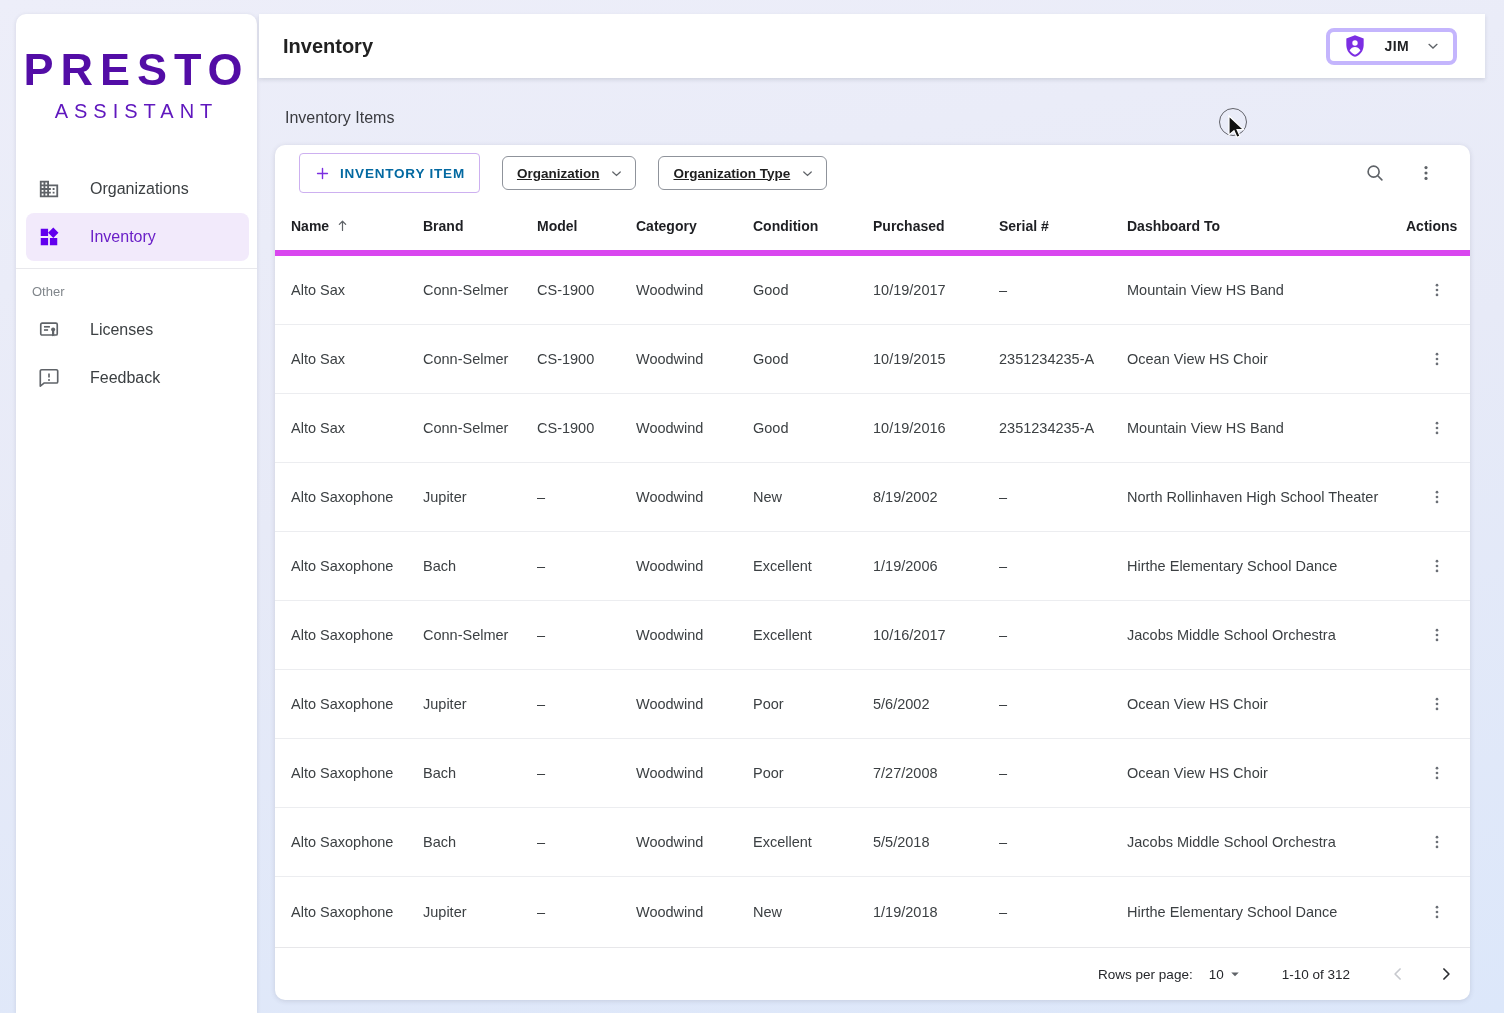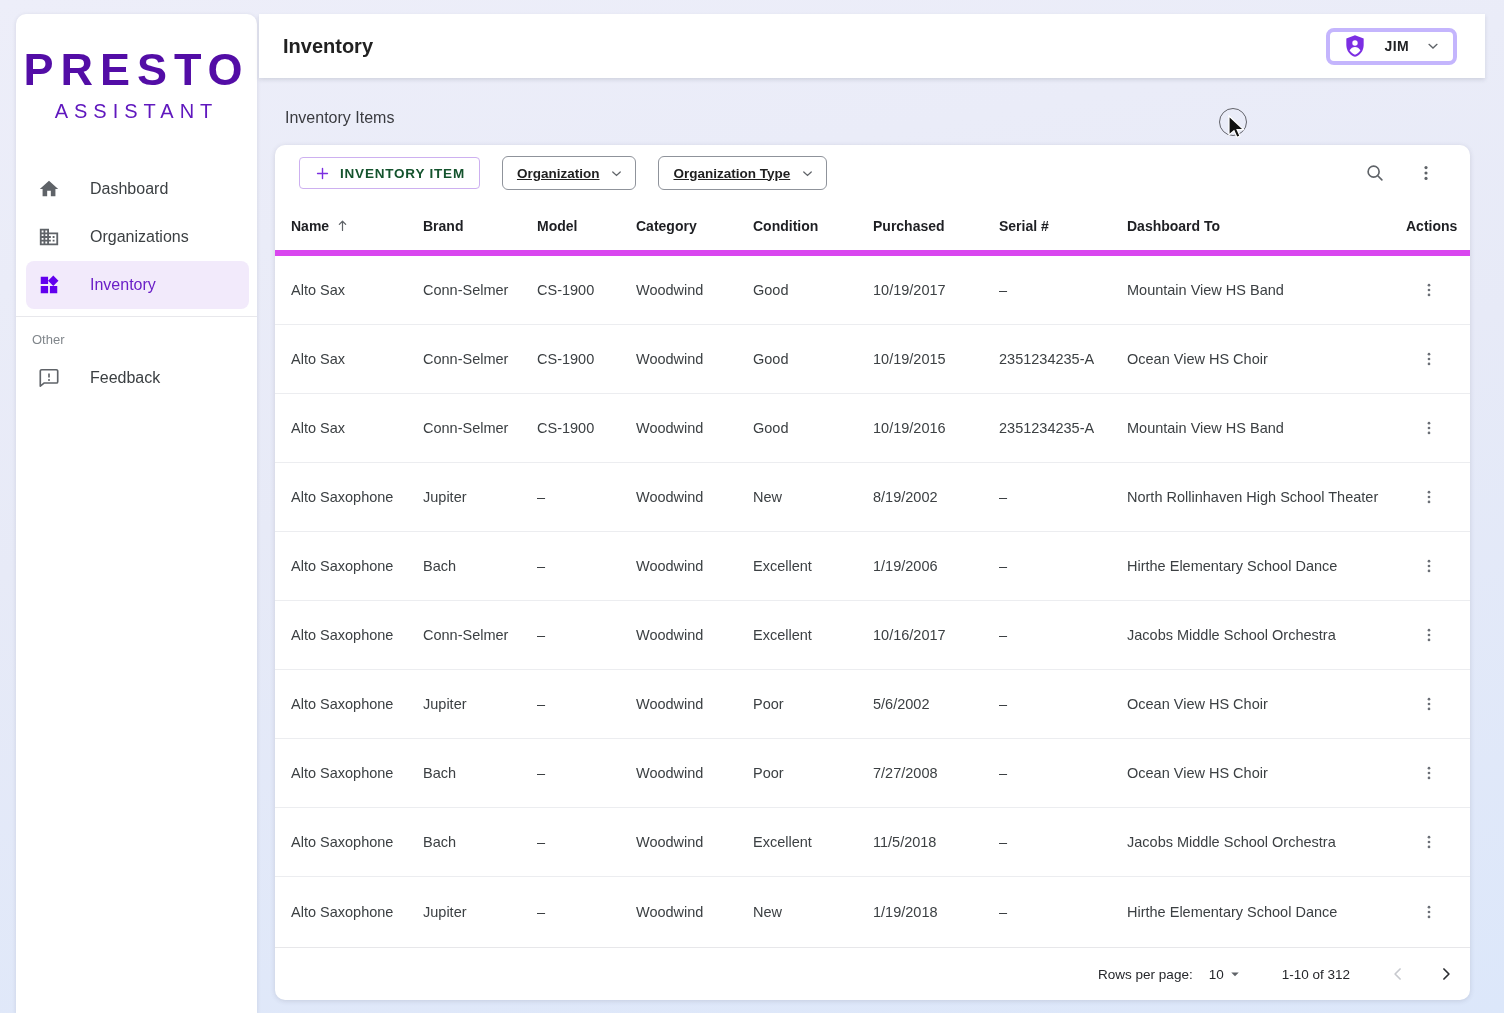--- a/index.html
+++ b/index.html
@@ -52,44 +52,44 @@
   .section-title { position:absolute; left:285px; top:109px; font-size:16px; color:#3A3B40; }
 
   
   .content-card {
     position:absolute; left:275px; top:145px; width:1195px; height:855px;
     background:#fff; border-radius:10px; box-shadow:0 1px 5px rgba(60,64,90,.16);
     display:flex; flex-direction:column;
   }
   .toolbar { height:56px; display:flex; align-items:center; padding:0 30px 0 24px; gap:22px; flex:0 0 auto; }
   .add-btn {
-    display:flex; align-items:center; gap:9px; height:32px; padding:0 14px;
+    display:flex; align-items:center; gap:9px; height:40px; padding:0 14px;
     border:1px solid #CDB0F0; border-radius:4px; background:#fff; cursor:pointer;
-    color:#14532d; font-size:13.5px; font-weight:bold; letter-spacing:.8px;
+    color:#0369a1; font-size:13.5px; font-weight:bold; letter-spacing:.8px;
     font-family:"Liberation Sans", sans-serif;
   }
   .filter-btn {
     display:flex; align-items:center; gap:10px; height:34px; padding:0 11px 0 14px;
     border:1px solid #8F939B; border-radius:6px; background:#fff; cursor:pointer;
     color:#1F1F1F; font-size:13.5px; font-weight:bold;
     font-family:"Liberation Sans", sans-serif;
     text-decoration:underline;
   }
   .toolbar-spacer { flex:1; }
   .icon-btn { background:none; border:none; cursor:pointer; padding:4px; }
 
   
   .thead, .trow {
     display:grid;
     grid-template-columns:132px 114px 99px 117px 120px 126px 128px 279px 1fr;
     align-items:center; padding:0 18px 0 16px;
   }
   .thead { height:55px; font-size:14px; font-weight:bold; color:#1E1F23; border-bottom:6px solid #d946ef; flex:0 0 auto; }
   .th { display:flex; align-items:center; gap:5px; }
-  .th.actions, .td.actions { justify-content:center; text-align:right; }
+  .th.actions, .td.actions { justify-content:flex-end; text-align:right; }
   .trow { height:69px; border-bottom:1px solid #ECEDF0; font-size:14.5px; color:#3C4043; }
   .trow:last-child { border-bottom:none; }
   .td { white-space:nowrap; overflow:hidden; }
   .td.actions { display:flex; }
   .kebab { background:none; border:none; cursor:pointer; padding:6px; }
 
   
   .pagination {
     margin-top:auto; border-top:1px solid #E7E7EA; height:53px; flex:0 0 auto;
     display:flex; align-items:center; justify-content:flex-end;
@@ -111,28 +111,20 @@
 </head>
 <body>
 
 <aside class="sidebar">
   <div class="logo">
     <div class="logo-line1">PRESTO</div>
     <div class="logo-line2">ASSISTANT</div>
   </div>
 
   <nav class="nav">
-    <div class="nav-item">
-      <span class="nav-icon">
-        <svg viewBox="0 0 24 24" width="22" height="22">
-            <path d="M10 20v-6h4v6h5v-8h3L12 3 2 12h3v8z" fill="#5F6368"></path>
-          </svg>
-      </span>
-      <span>Dashboard</span>
-    </div>
     <div class="nav-item">
       <span class="nav-icon">
         <svg viewBox="0 0 24 24" width="22" height="22">
             <path d="M12 7V3H2v18h20V7H12zM6 19H4v-2h2v2zm0-4H4v-2h2v2zm0-4H4V9h2v2zm0-4H4V5h2v2zm4 12H8v-2h2v2zm0-4H8v-2h2v2zm0-4H8V9h2v2zm0-4H8V5h2v2zm10 12h-8v-2h2v-2h-2v-2h2v-2h-2V9h8v10zm-2-8h-2v2h2v-2zm0 4h-2v2h2v-2z" fill="#5F6368"></path>
           </svg>
       </span>
       <span>Organizations</span>
     </div>
     <div class="nav-item active">
       <span class="nav-icon">
@@ -140,20 +132,34 @@
             <path d="M13 13v8h8v-8h-8zM3 21h8v-8H3v8zM3 3v8h8V3H3zm13.66-1.31L11 7.34 16.66 13l5.66-5.66-5.66-5.65z" fill="#6200EE"></path>
           </svg>
       </span>
       <span>Inventory</span>
     </div>
   </nav>
 
   <div class="side-divider"></div>
   <div class="section-label">Other</div>
 
+  <div class="nav-item">
+    <span class="nav-icon">
+      <svg viewBox="0 0 24 24" width="22" height="22">
+        <g stroke="#5F6368" stroke-width="1.8" fill="none">
+          <rect x="3" y="4.5" width="18" height="13" rx="1.5"></rect>
+          <line x1="6.5" y1="8.5" x2="13" y2="8.5"></line>
+          <line x1="6.5" y1="12" x2="11" y2="12"></line>
+        </g>
+        <circle cx="16.5" cy="11.5" r="2.2" fill="#5F6368"></circle>
+        <path d="M15.3 13.2v6l1.2-1.1 1.2 1.1v-6z" fill="#5F6368"></path>
+      </svg>
+    </span>
+    <span>Licenses</span>
+  </div>
   <div class="nav-item">
     <span class="nav-icon">
       <svg viewBox="0 0 24 24" width="22" height="22">
         <path d="M20 3H4c-.8 0-1.5.7-1.5 1.5V21l4-3.5H20c.8 0 1.5-.7 1.5-1.5V4.5C21.5 3.7 20.8 3 20 3z" fill="none" stroke="#5F6368" stroke-width="1.8" stroke-linejoin="round"></path>
         <line x1="12" y1="7" x2="12" y2="11.5" stroke="#5F6368" stroke-width="1.8"></line>
         <circle cx="12" cy="14.3" r="1.1" fill="#5F6368"></circle>
       </svg>
     </span>
     <span>Feedback</span>
   </div>
@@ -402,21 +408,21 @@
                 <circle cx="12" cy="18.5" r="1.8"></circle>
               </svg></span></button>
         </div>
       </div>
       <div class="trow">
         <div class="td">Alto Saxophone</div>
         <div class="td">Bach</div>
         <div class="td">–</div>
         <div class="td">Woodwind</div>
         <div class="td">Excellent</div>
-        <div class="td">11/5/2018</div>
+        <div class="td">5/5/2018</div>
         <div class="td">–</div>
         <div class="td">Jacobs Middle School Orchestra</div>
         <div class="td actions">
           <button class="kebab"><span><svg viewBox="0 0 24 24" width="18" height="18" fill="#6B6F76">
                 <circle cx="12" cy="5.5" r="1.8"></circle>
                 <circle cx="12" cy="12" r="1.8"></circle>
                 <circle cx="12" cy="18.5" r="1.8"></circle>
               </svg></span></button>
         </div>
       </div>

